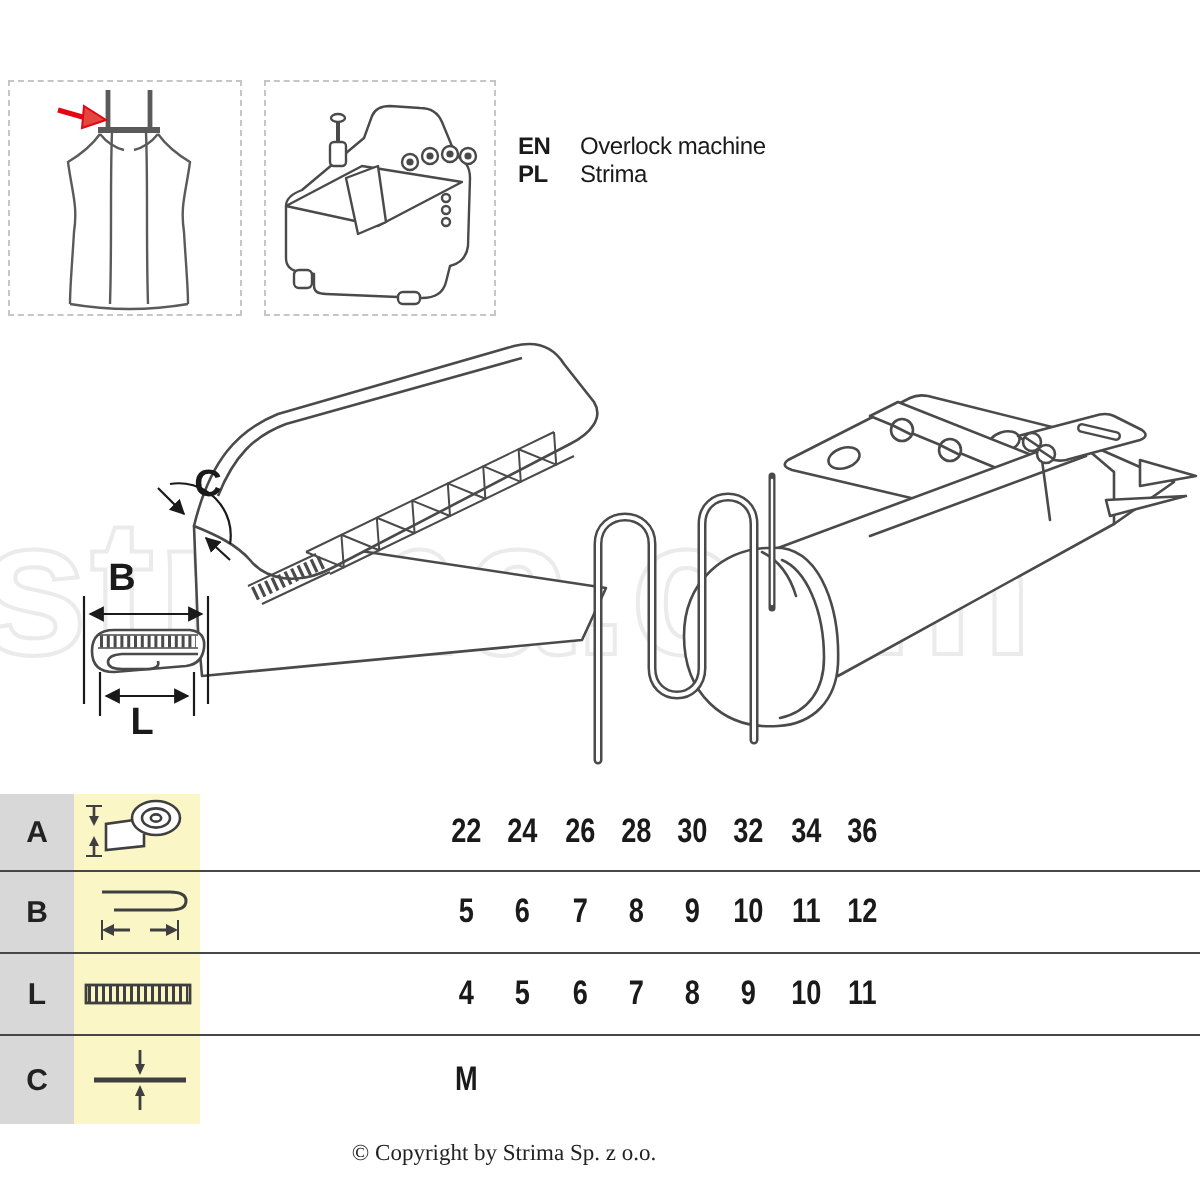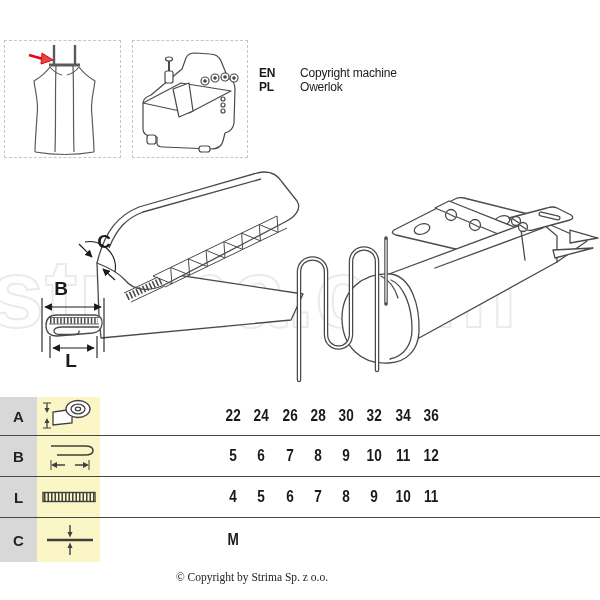--- a/index.html
+++ b/index.html
@@ -8,21 +8,21 @@
   .abs{position:absolute;}
 
   
   .thumb{border:1px dashed #c6c6c6;background:#fff;box-sizing:border-box;}
   #dress-box{left:4px;top:40px;width:117px;height:118px;}
   #machine-box{left:132px;top:40px;width:116px;height:118px;}
 
   
   #lang-block{left:259px;top:67px;font-size:12px;line-height:13.5px;letter-spacing:-0.2px;}
   .lang-row{display:flex;}
-  .lang-code{font-weight:700;width:41px;}
+  .lang-code{font-weight:700;width:31px;}
   .lang-label{font-weight:400;}
 
   
   #watermark{left:-10px;top:238px;font-size:97px;font-weight:700;letter-spacing:1px;
      color:#ffffff;-webkit-text-stroke:2px #ebebeb;z-index:0;white-space:nowrap;}
 
   svg{display:block;}
   .drawing{z-index:1;}
 
   
@@ -91,25 +91,25 @@
         <circle cx="90" cy="70" r="2" fill="none"></circle>
       <rect x="14" y="94" width="9" height="9" rx="2.5"></rect>
       <rect x="66" y="105" width="11" height="6" rx="2.5"></rect>
     </g>
   </svg>
 </div>
 
 <div id="lang-block" class="abs">
   <div class="lang-row">
     <span class="lang-code">EN</span>
-    <span class="lang-label">Copyright machine</span>
+    <span class="lang-label">Overlock machine</span>
   </div>
   <div class="lang-row">
     <span class="lang-code">PL</span>
-    <span class="lang-label">Owerlok</span>
+    <span class="lang-label">Strima</span>
   </div>
 </div>
 
 <svg class="abs drawing" style="left:25px;top:168px;" width="290" height="222" viewBox="0 0 290 222">
   <defs>
     <marker id="ah" viewBox="0 0 10 10" refX="9" refY="5" markerWidth="7" markerHeight="7" orient="auto-start-reverse">
       <path d="M0,0 L10,5 L0,10 Z" fill="#1a1a1a"></path>
     </marker>
   </defs>
   <g stroke="#4a4a4a" stroke-width="1.3" fill="#fff" stroke-linejoin="round">

